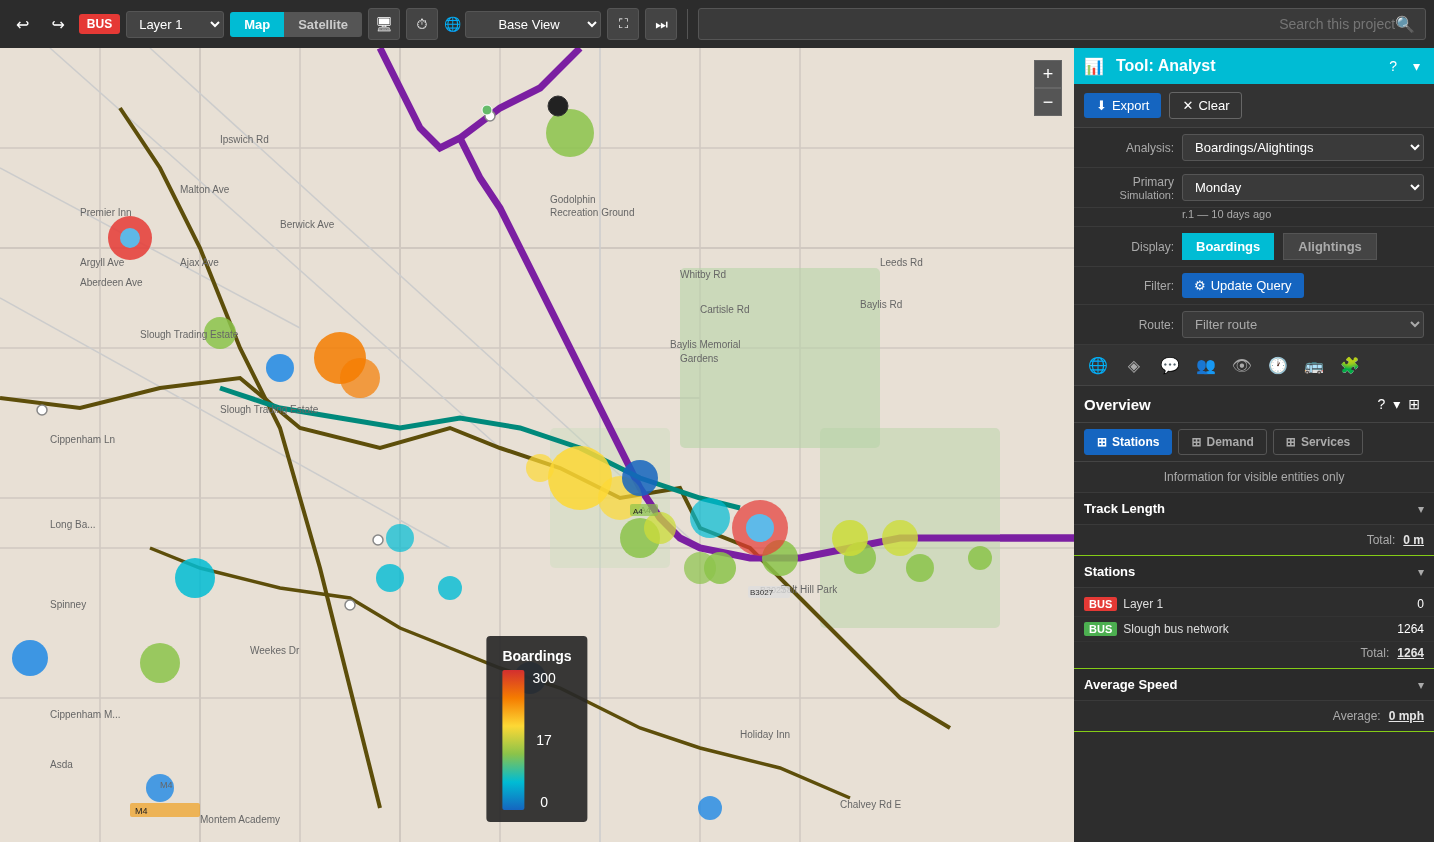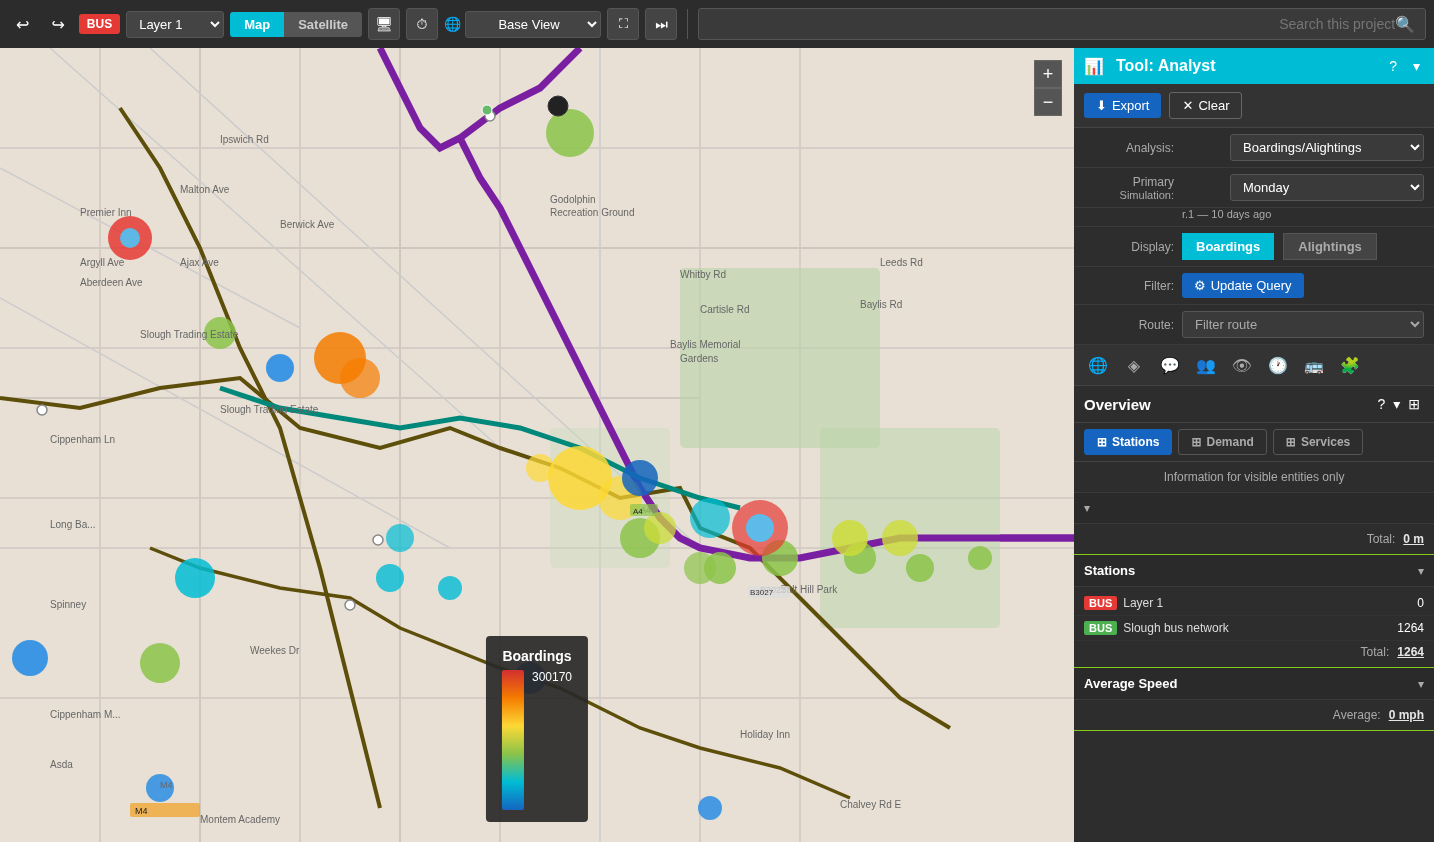--- a/index.html
+++ b/index.html
@@ -85,21 +85,21 @@
       position: absolute; bottom: 20px; left: 50%; transform: translateX(-50%);
       background: rgba(40,40,40,0.92); border-radius: 4px; padding: 12px 16px;
       display: flex; align-items: stretch; gap: 12px;
     }
     #legend-title { color: #fff; font-size: 14px; font-weight: bold; margin-bottom: 6px; text-align: center; }
     #legend-gradient {
       width: 22px; height: 140px;
       background: linear-gradient(to bottom, #d32f2f, #f57c00, #fdd835, #8bc34a, #00bcd4, #1565c0);
       border-radius: 2px;
     }
-    #legend-labels { display: flex; flex-direction: row; justify-content: space-between; font-size: 12px; color: #fff; }
+    #legend-labels { display: flex; flex-direction: column; justify-content: space-between; font-size: 14px; color: #fff; align-items: center; }
 
     
     #right-panel {
       width: 360px; background: #2d2d2d; display: flex; flex-direction: column;
       flex-shrink: 0; overflow-y: auto;
     }
 
     
     #analyst-header {
       background: #00bcd4; display: flex; align-items: center;
@@ -127,21 +127,21 @@
     }
 
     
     .form-row {
       display: flex; align-items: center; padding: 6px 10px;
       border-bottom: 1px solid #3a3a3a; gap: 8px;
     }
     .form-label { color: #aaa; font-size: 12px; width: 90px; text-align: right; flex-shrink: 0; }
     .form-select {
       flex: 1; background: #3a3a3a; border: 1px solid #555; color: #fff;
-      padding: 4px 8px; border-radius: 3px; font-size: 13px; cursor: pointer; margin-left: 48px;
+      padding: 4px 8px; border-radius: 3px; font-size: 13px; cursor: pointer;
     }
     .form-select-wide {
       flex: 1; background: #3a3a3a; border: 1px solid #555; color: #aaa;
       padding: 4px 8px; border-radius: 3px; font-size: 13px; cursor: pointer;
     }
 
     
     .form-label-stack { display: flex; flex-direction: column; width: 90px; text-align: right; }
     .form-label-stack span:first-child { color: #aaa; font-size: 12px; }
     .form-label-stack span:last-child { color: #aaa; font-size: 11px; }
@@ -520,20 +520,21 @@
       </div>
       <div class="overview-tab services">
         <span>⊞</span>
         <span>Services</span>
       </div>
     </div>
 
     <div class="info-text">Information for visible entities only</div>
 
     <div class="section-header">
+      <span class="sec-title">Track Length</span>
       <span class="chevron">▾</span>
     </div>
     <div class="section-content">
       <div class="section-total">
         <span>Total:</span>
         <span class="total-val">0 m</span>
       </div>
     </div>
 
     <div class="section-header">

